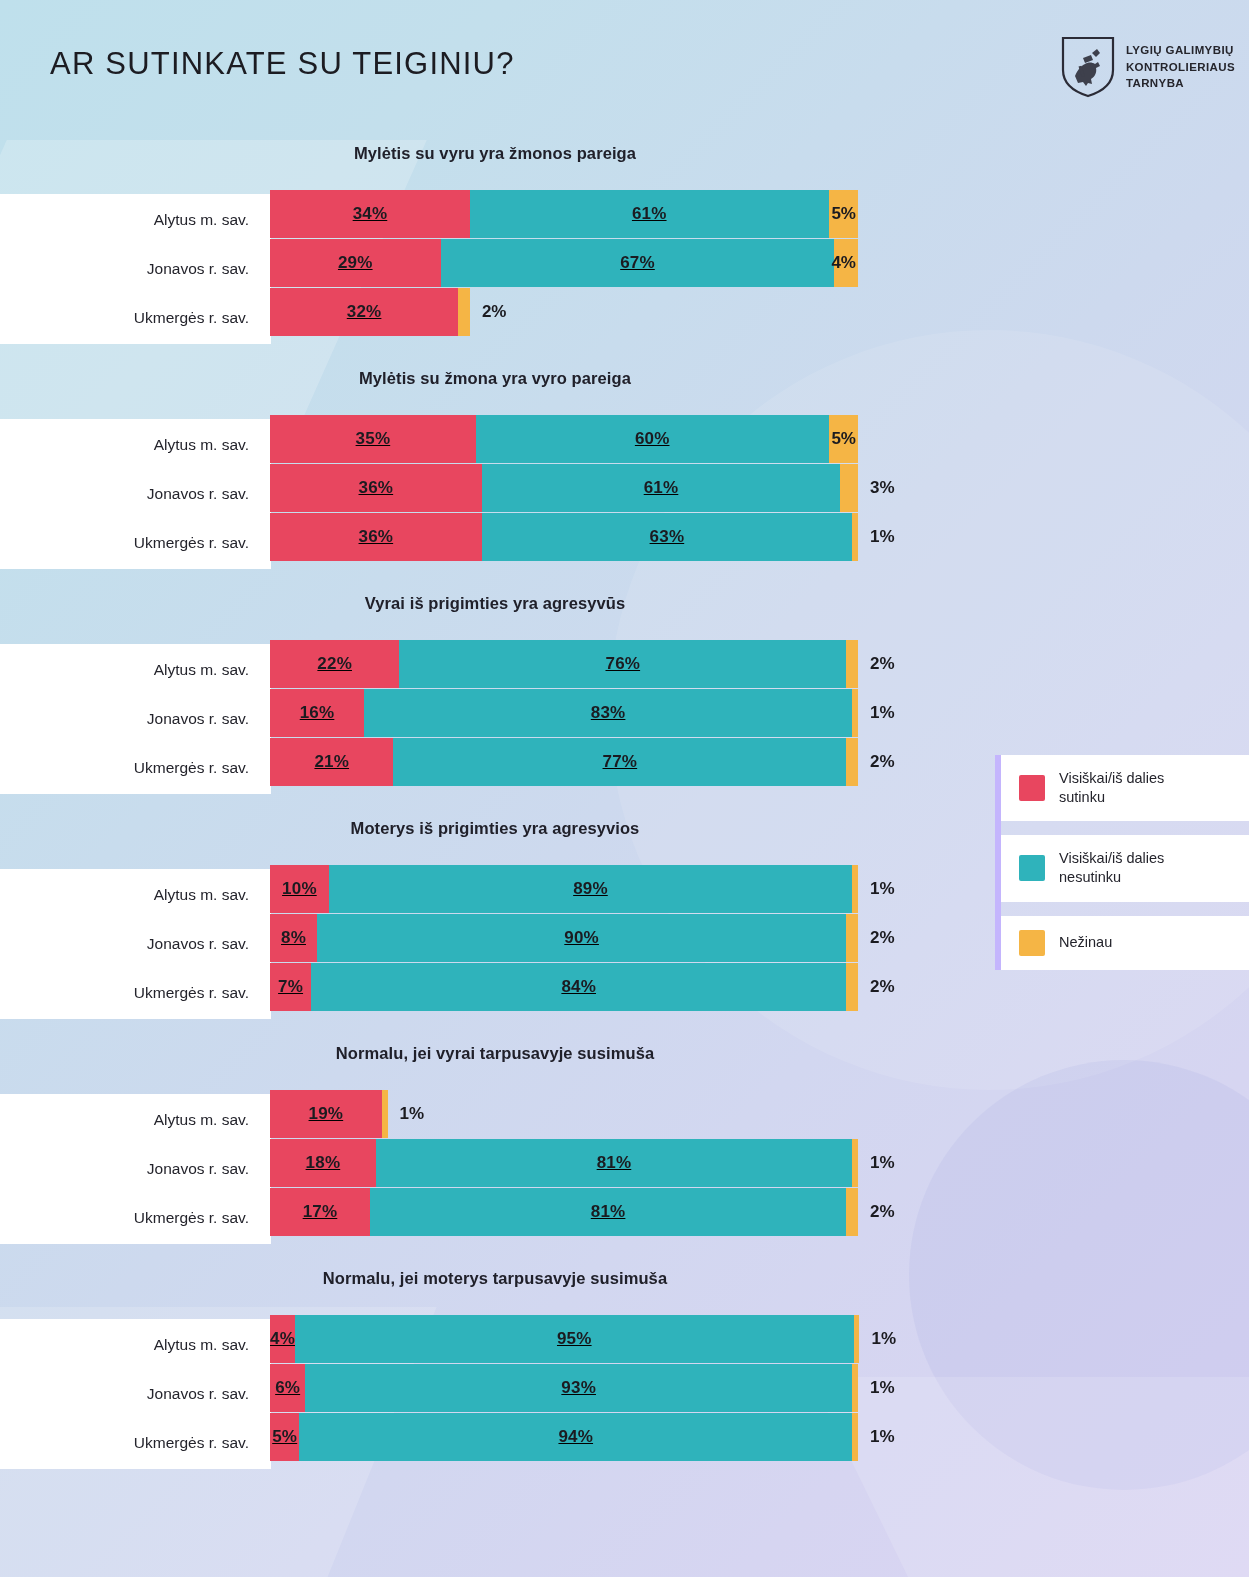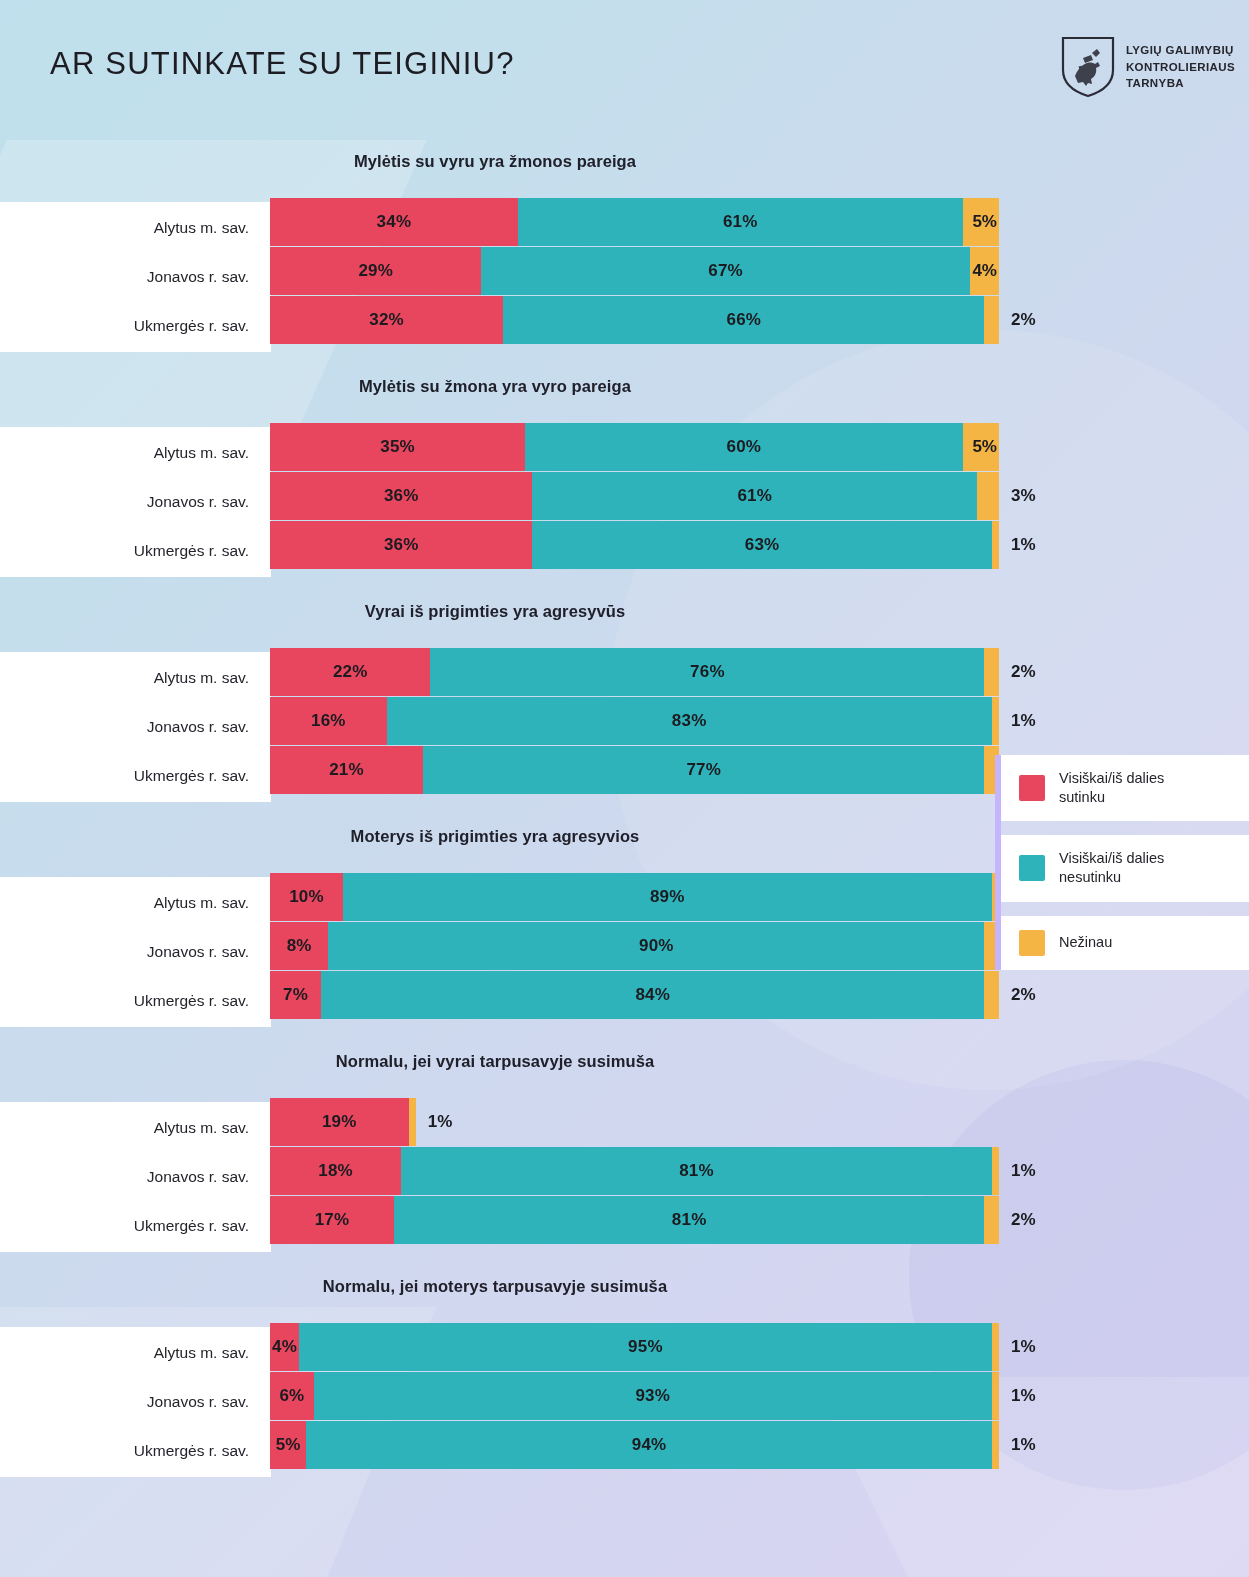--- a/index.html
+++ b/index.html
@@ -65,21 +65,21 @@
   }
 
   .logo { position:absolute; right:14px; top:36px; display:flex; align-items:center; gap:11px; }
   .logo-shield { width:54px; height:62px; flex:none; }
   .logo-text {
     font-size:11.5px; font-weight:bold; line-height:1.45;
     color:#25252c; letter-spacing:0.4px; white-space:pre-line;
   }
 
   
-  .groups { position:absolute; left:0; top:140px; width:100%; }
+  .groups { position:absolute; left:0; top:132px; width:100%; }
   .group { position:relative; height:225px; }
 
   .group-title {
     position:absolute; left:0; top:12px; width:990px;
     text-align:center; font-size:16.5px; font-weight:bold;
     color:#20202a; letter-spacing:0.1px;
   }
 
   .rows { position:absolute; left:0; top:58px; width:100%; }
 
@@ -93,22 +93,22 @@
     background:#ffffff;
     display:flex; align-items:center; justify-content:flex-end;
     padding-right:22px;
   }
   .row-label {
     font-size:15.5px; color:#24242c; white-space:nowrap;
   }
 
   .bar {
     position:absolute; left:270px; top:0;
-    width:729px; height:48px;
-    display:flex; align-items:stretch;
+    width:588px; height:48px;
+    display:flex; align-items:stretch;text-decoration:underline;
   }
 
   .seg {
     position:relative;
     display:flex; align-items:center; justify-content:center;
     overflow:visible;
   }
   .seg-agree    { background:#e8465f; }
   .seg-disagree { background:#2fb3bb; }
   .seg-unknown  { background:#f5b545; }
@@ -212,23 +212,20 @@
           </div>
         </div>
         <div class="row">
           <div class="label-band">
             <div class="row-label">Ukmergės r. sav.</div>
           </div>
           <div class="bar">
             <div class="seg seg-agree" style="flex: 0 0 32%;">
               <span class="seg-val">32%</span>
             </div>
-            <div class="seg seg-disagree" style="flex: 0 0 66%;">
-              <span class="seg-val">66%</span>
-            </div>
             <div class="seg seg-unknown" style="flex: 0 0 2%;">
               <span class="val-outside">2%</span>
             </div>
           </div>
         </div>
       </div>
     </div>
     <div class="group">
       <div class="group-title">Mylėtis su žmona yra vyro pareiga</div>
       <div class="rows">

